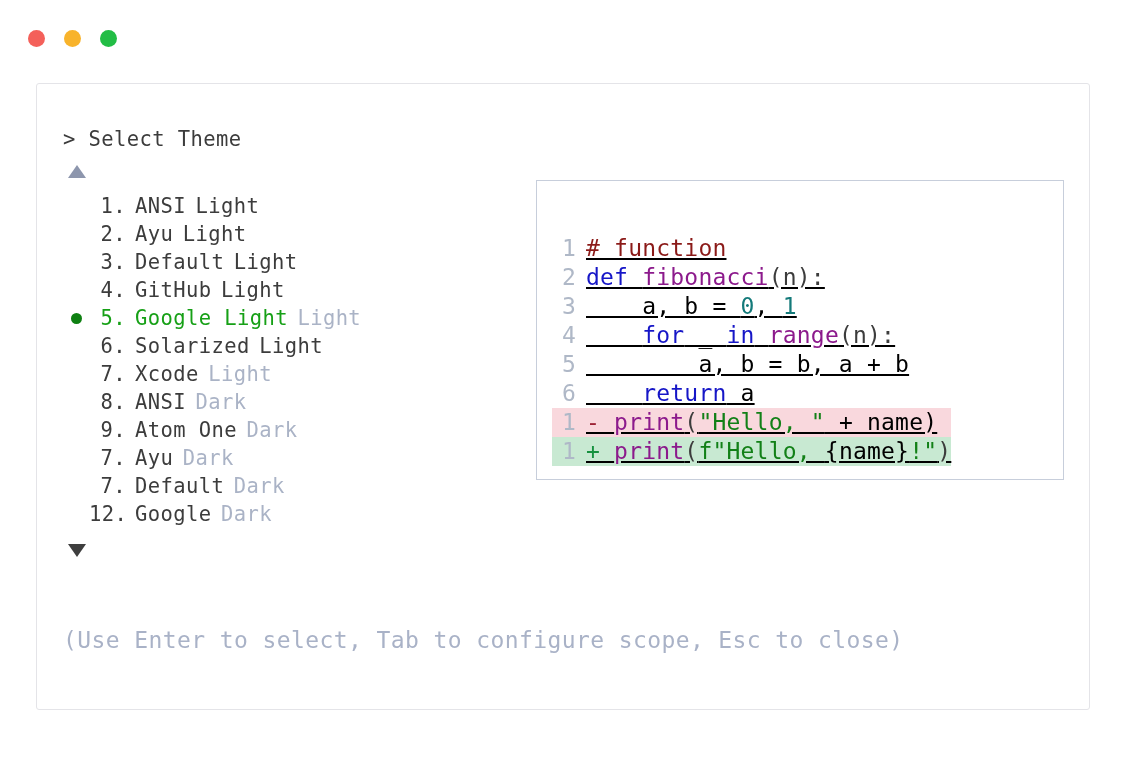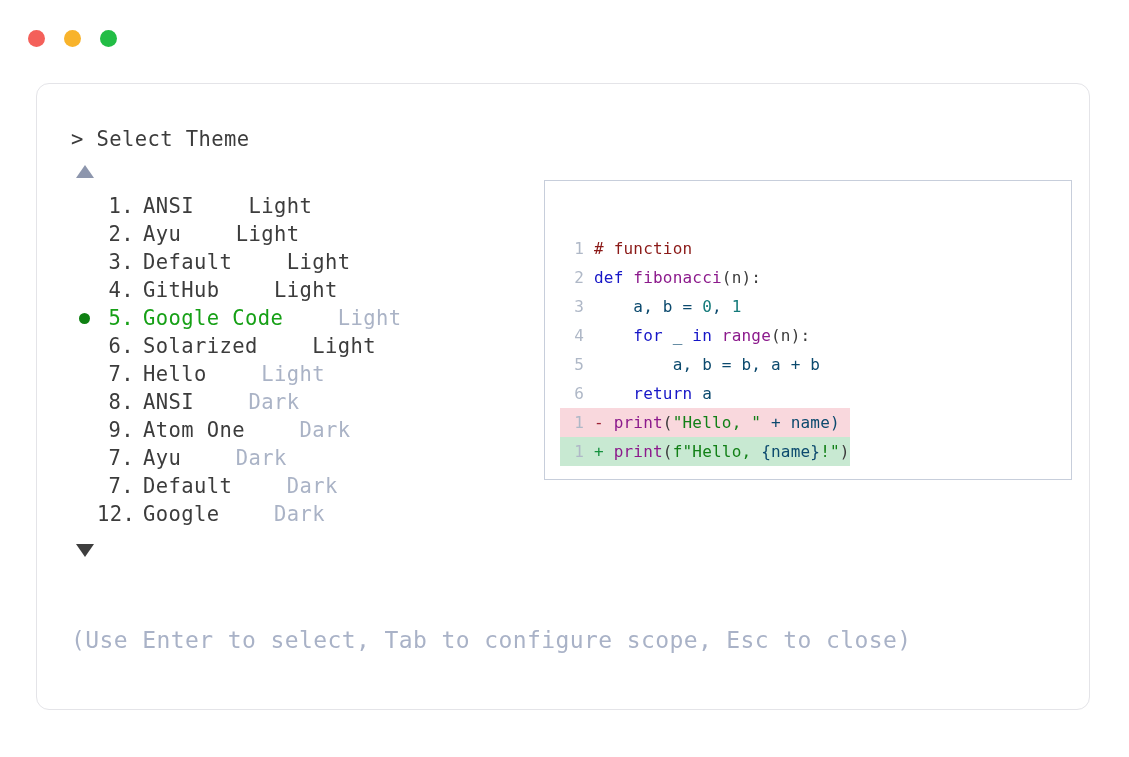--- a/index.html
+++ b/index.html
@@ -37,23 +37,22 @@
 
   
   .card {
     position: absolute;
     left: 36px;
     top: 83px;
     width: 1054px;
     height: 627px;
     box-sizing: border-box;
     border: 1.5px solid #e4e4e8;
-    border-radius: 13px;
+    border-radius: 3px;
     background: #ffffff;
-    padding-left: 8px;
   }
 
   .card-inner {
     position: relative;
     width: 100%;
     height: 100%;
   }
 
   
   .col-left {
@@ -126,21 +125,21 @@
     display: block;
   }
   .idx-cell {
     width: 46px;
     flex: 0 0 46px;
     text-align: right;
     padding-right: 9px;
     box-sizing: border-box;
   }
   .name-cell { }
-  .variant-cell { padding-left: 9.5px; margin-left: 45px; }
+  .variant-cell { padding-left: 9.5px; }
 
   .theme-row.selected .idx-cell,
   .theme-row.selected .name-cell { color: #16a016; }
   .variant-muted { color: #aab3c6; }
   .variant-plain { color: #3c3c3c; }
 
   
   .preview-box {
     position: absolute;
     left: 499px;
@@ -148,24 +147,25 @@
     width: 528px;
     height: 300px;
     box-sizing: border-box;
     border: 1.5px solid #c7cedb;
     background: #ffffff;
   }
   .code {
     position: absolute;
     left: 15px;
     top: 53px;
-    font-size: 16px;
+    font-size: 23px;
     line-height: 29px;
     letter-spacing: 0.2px;
     white-space: pre;
+    text-decoration: underline;
   }
   .code-line { display: block; height: 29px; }
   .ln {
     display: inline-block;
     width: 24px;
     text-align: right;
     color: #afb8c7;
     margin-right: 10px;
   }
   .diff-block { margin-top: 29px; }
@@ -175,21 +175,21 @@
   .diff-mark { color: #9d2235; }
   .diff-line.plus .diff-mark { color: #16913f; }
 
   
   .tk-comment  { color: #8b1a18; }
   .tk-keyword  { color: #1616c7; }
   .tk-func     { color: #8c1a8c; }
   .tk-builtin  { color: #8c1a8c; text-align: right; }
   .tk-number   { color: #147a7a; }
   .tk-string   { color: #128017; }
-  .tk-plain    { color: #0c4a6e; }
+  .tk-plain    { color: #000000; }
   .tk-punct    { color: #3c3c3c; }
 
   
   .hint {
     position: absolute;
     left: 26px;
     top: 543px;
     font-size: 23px;
     letter-spacing: 0.4px;
     color: #a9b2c7;
@@ -209,23 +209,23 @@
   <div class="card-inner">
 
     <div class="col-left">
       <div class="section-title">&gt; Select Theme</div>
       <div class="arrow-up"></div>
       <ul class="theme-list" id="theme-list">
           <li class="theme-row"><span class="bullet-cell"></span><span class="idx-cell">1.</span><span class="name-cell">ANSI</span><span class="variant-cell variant-plain">Light</span></li>
           <li class="theme-row"><span class="bullet-cell"></span><span class="idx-cell">2.</span><span class="name-cell">Ayu</span><span class="variant-cell variant-plain">Light</span></li>
           <li class="theme-row"><span class="bullet-cell"></span><span class="idx-cell">3.</span><span class="name-cell">Default</span><span class="variant-cell variant-plain">Light</span></li>
           <li class="theme-row"><span class="bullet-cell"></span><span class="idx-cell">4.</span><span class="name-cell">GitHub</span><span class="variant-cell variant-plain">Light</span></li>
-          <li class="theme-row selected"><span class="bullet-cell"><span class="bullet"></span></span><span class="idx-cell">5.</span><span class="name-cell">Google Code</span><span class="variant-cell variant-muted">Light</span></li>
+          <li class="theme-row selected"><span class="bullet-cell"><span class="bullet"></span></span><span class="idx-cell">5.</span><span class="name-cell">Google Light</span><span class="variant-cell variant-muted">Light</span></li>
           <li class="theme-row"><span class="bullet-cell"></span><span class="idx-cell">6.</span><span class="name-cell">Solarized</span><span class="variant-cell variant-plain">Light</span></li>
-          <li class="theme-row"><span class="bullet-cell"></span><span class="idx-cell">7.</span><span class="name-cell">Hello</span><span class="variant-cell variant-muted">Light</span></li>
+          <li class="theme-row"><span class="bullet-cell"></span><span class="idx-cell">7.</span><span class="name-cell">Xcode</span><span class="variant-cell variant-muted">Light</span></li>
           <li class="theme-row"><span class="bullet-cell"></span><span class="idx-cell">8.</span><span class="name-cell">ANSI</span><span class="variant-cell variant-muted">Dark</span></li>
           <li class="theme-row"><span class="bullet-cell"></span><span class="idx-cell">9.</span><span class="name-cell">Atom One</span><span class="variant-cell variant-muted">Dark</span></li>
           <li class="theme-row"><span class="bullet-cell"></span><span class="idx-cell">7.</span><span class="name-cell">Ayu</span><span class="variant-cell variant-muted">Dark</span></li>
           <li class="theme-row"><span class="bullet-cell"></span><span class="idx-cell">7.</span><span class="name-cell">Default</span><span class="variant-cell variant-muted">Dark</span></li>
           <li class="theme-row"><span class="bullet-cell"></span><span class="idx-cell">12.</span><span class="name-cell">Google</span><span class="variant-cell variant-muted">Dark</span></li>
         </ul>
       <div class="arrow-dn"></div>
     </div>
 
 

